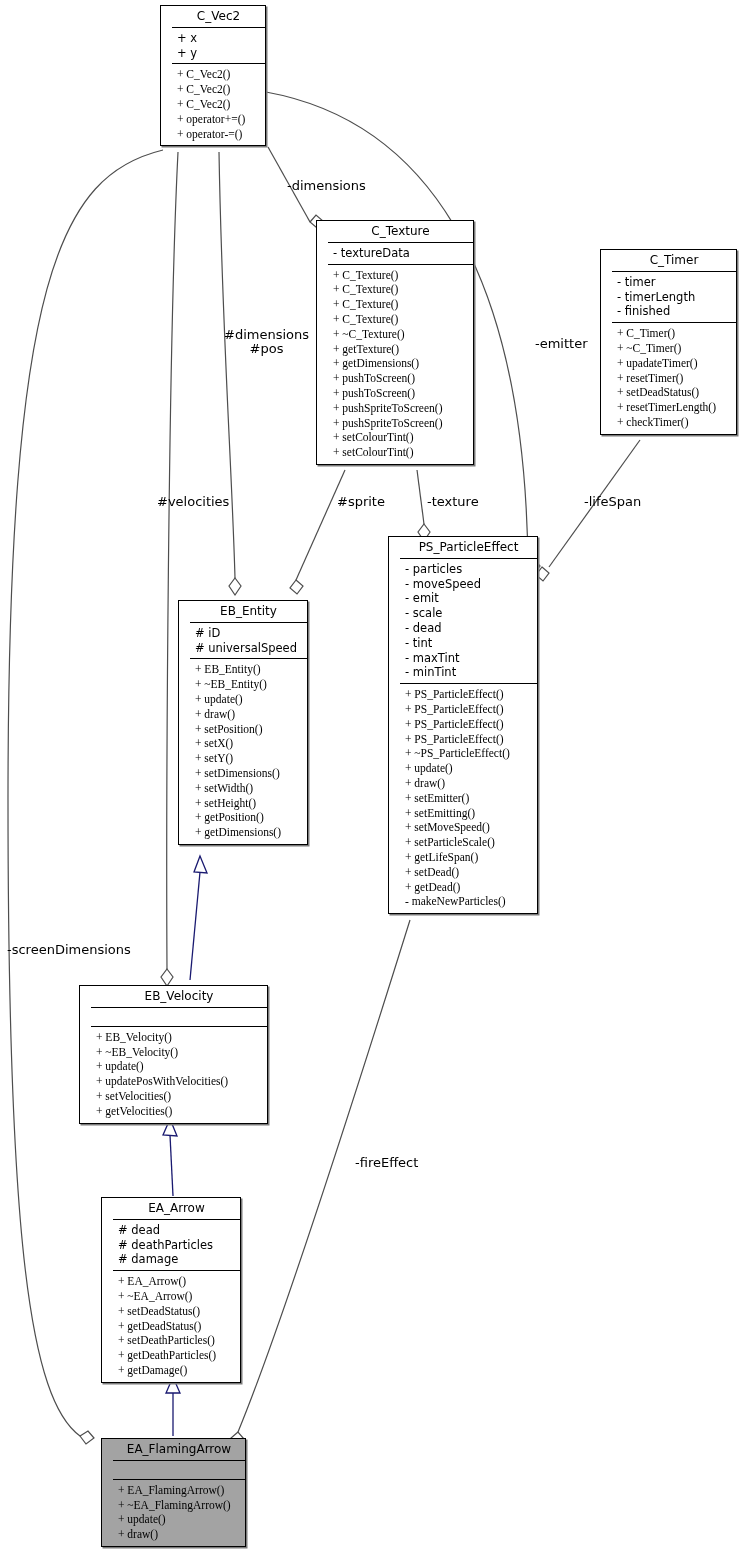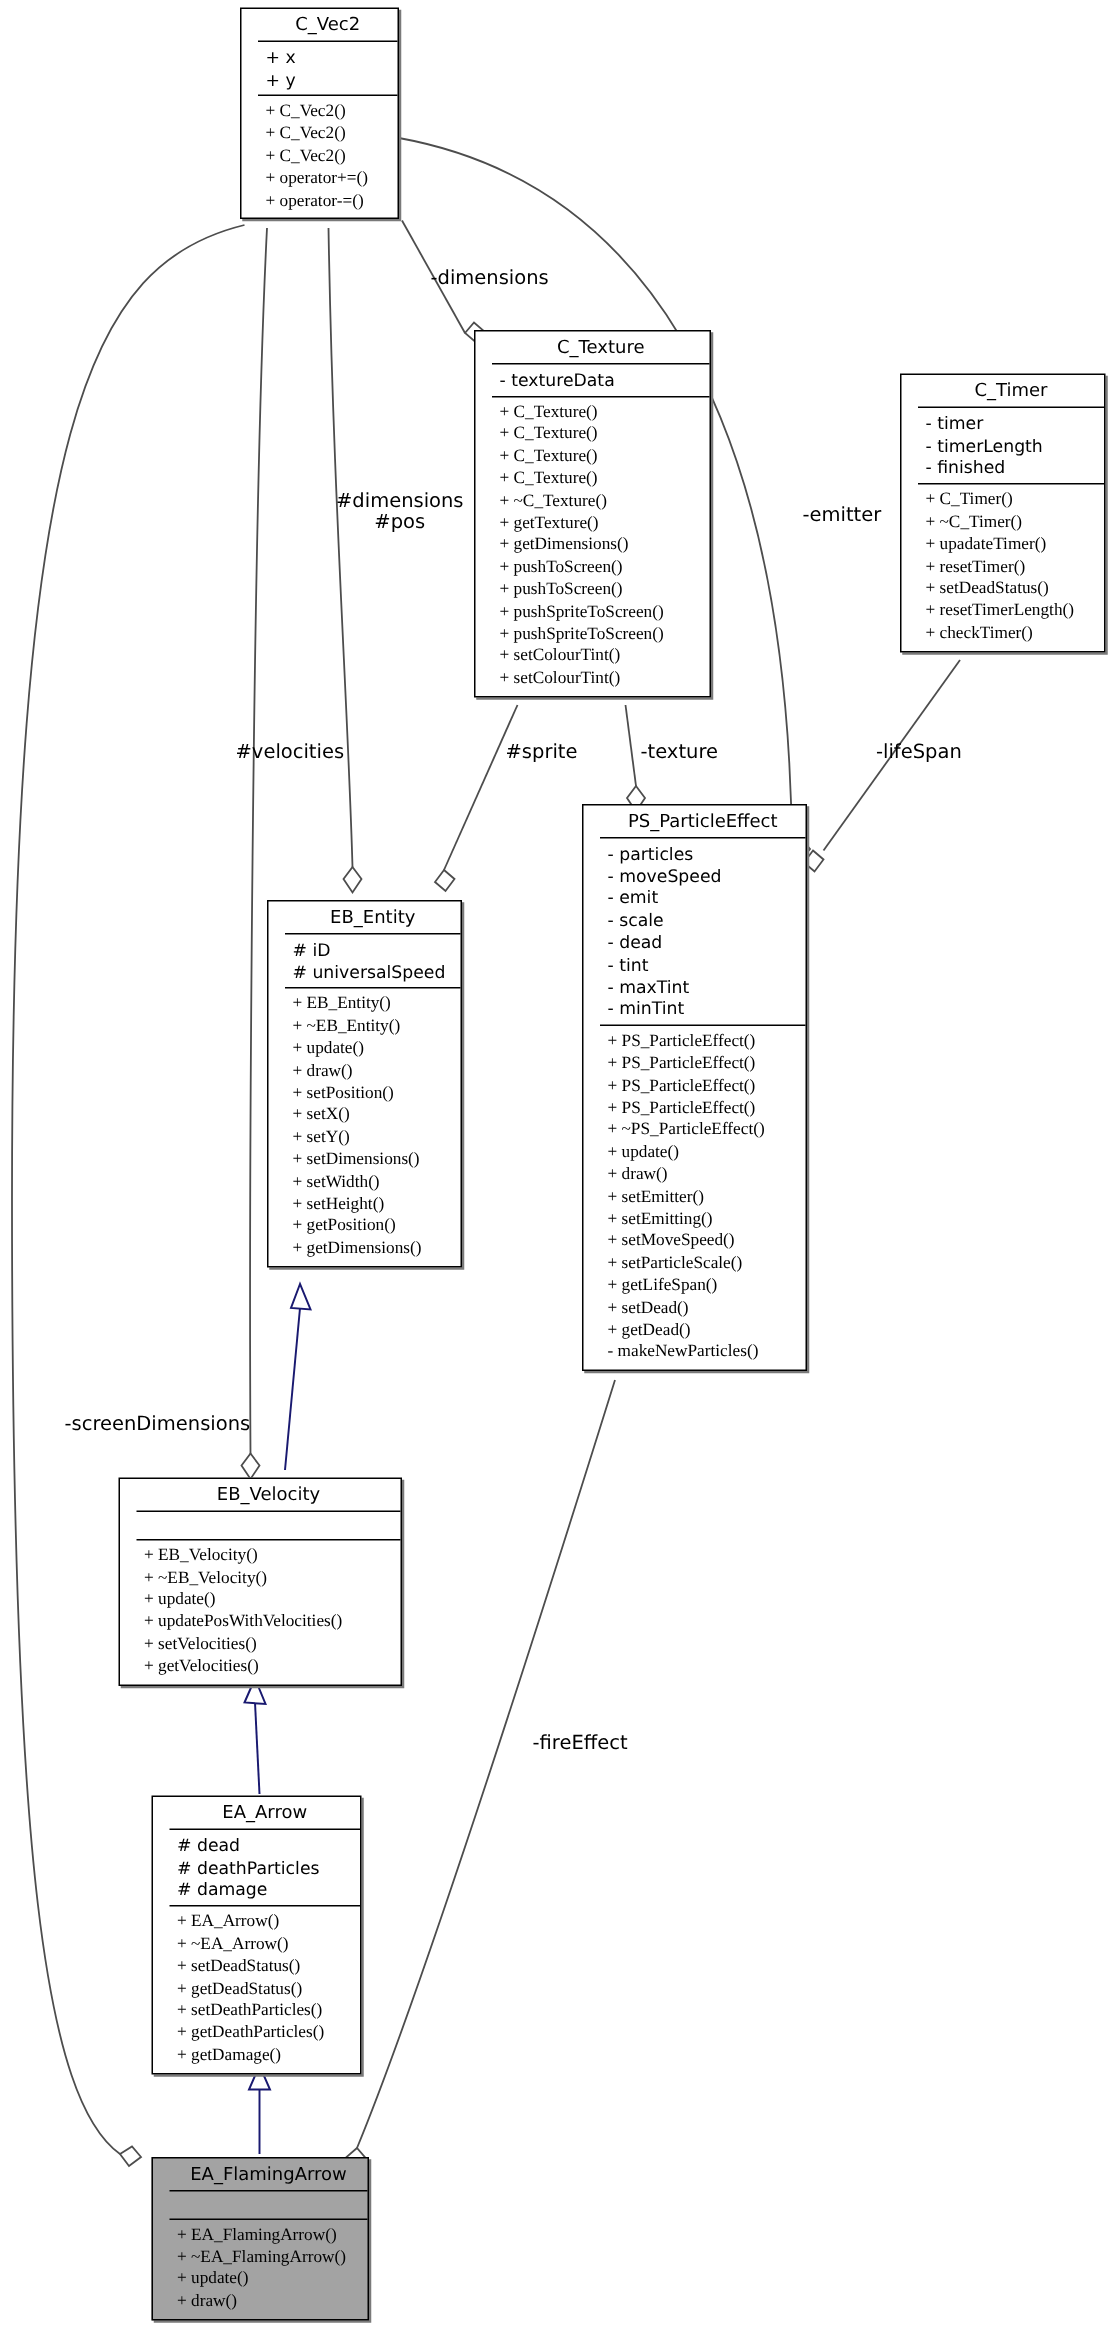--- a/index.html
+++ b/index.html
@@ -287,17 +287,17 @@
   <div class="edge-label" style="left:535px; top:337px;">-emitter</div>
 
   <div class="edge-label" style="left:157px; top:495px;">#velocities</div>
 
   <div class="edge-label" style="left:337px; top:495px;">#sprite</div>
 
   <div class="edge-label" style="left:427px; top:495px;">-texture</div>
 
   <div class="edge-label" style="left:584px; top:495px;">-lifeSpan</div>
 
-  <div class="edge-label" style="left:7px; top:943px;margin-left:36px;">-screenDimensions</div>
+  <div class="edge-label" style="left:7px; top:943px;">-screenDimensions</div>
 
   <div class="edge-label" style="left:355px; top:1156px;text-align:center;">-fireEffect</div>
 
 </div>
 
 </body></html>

